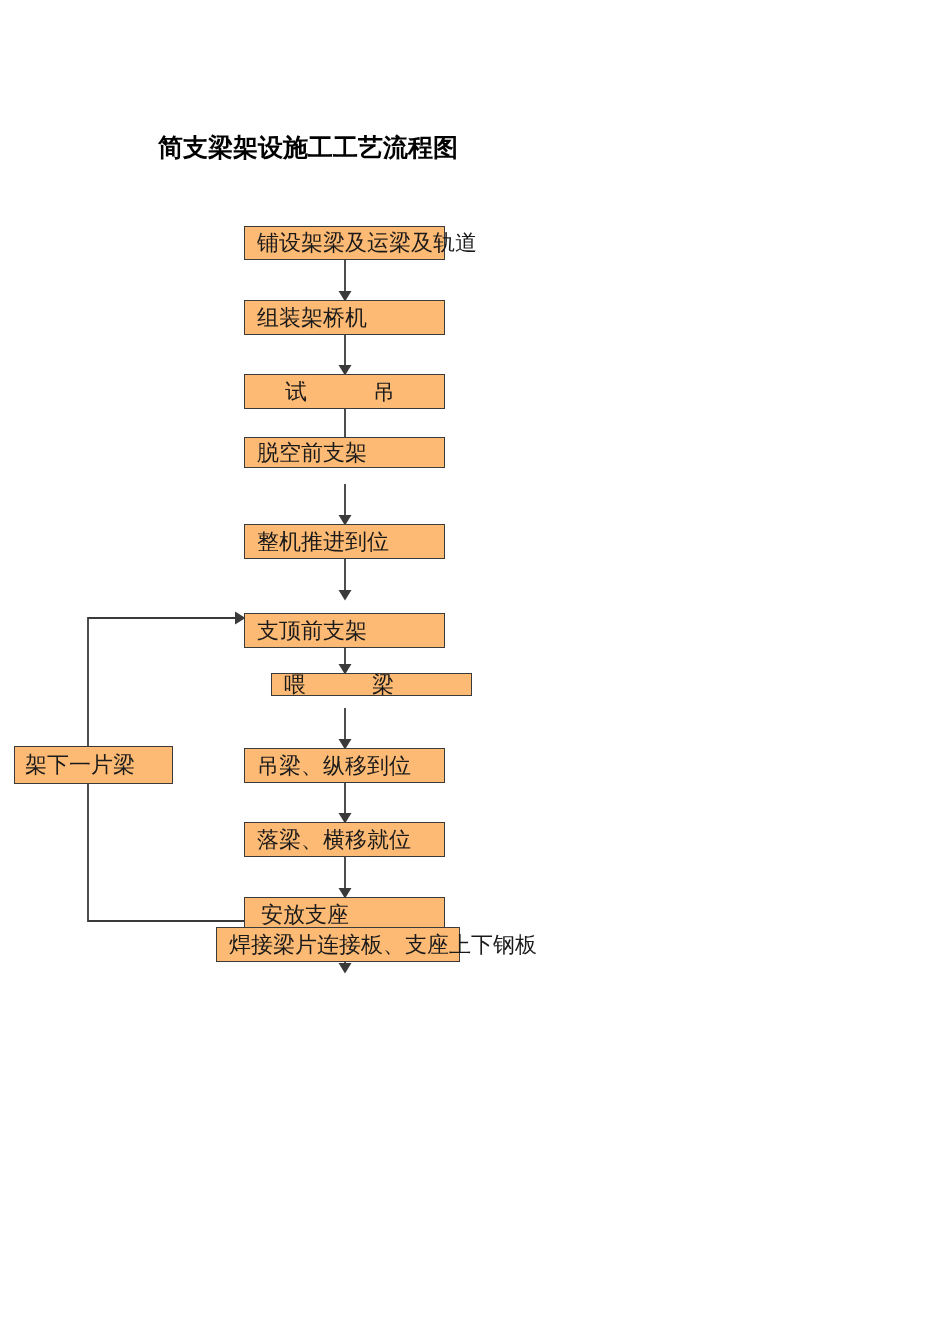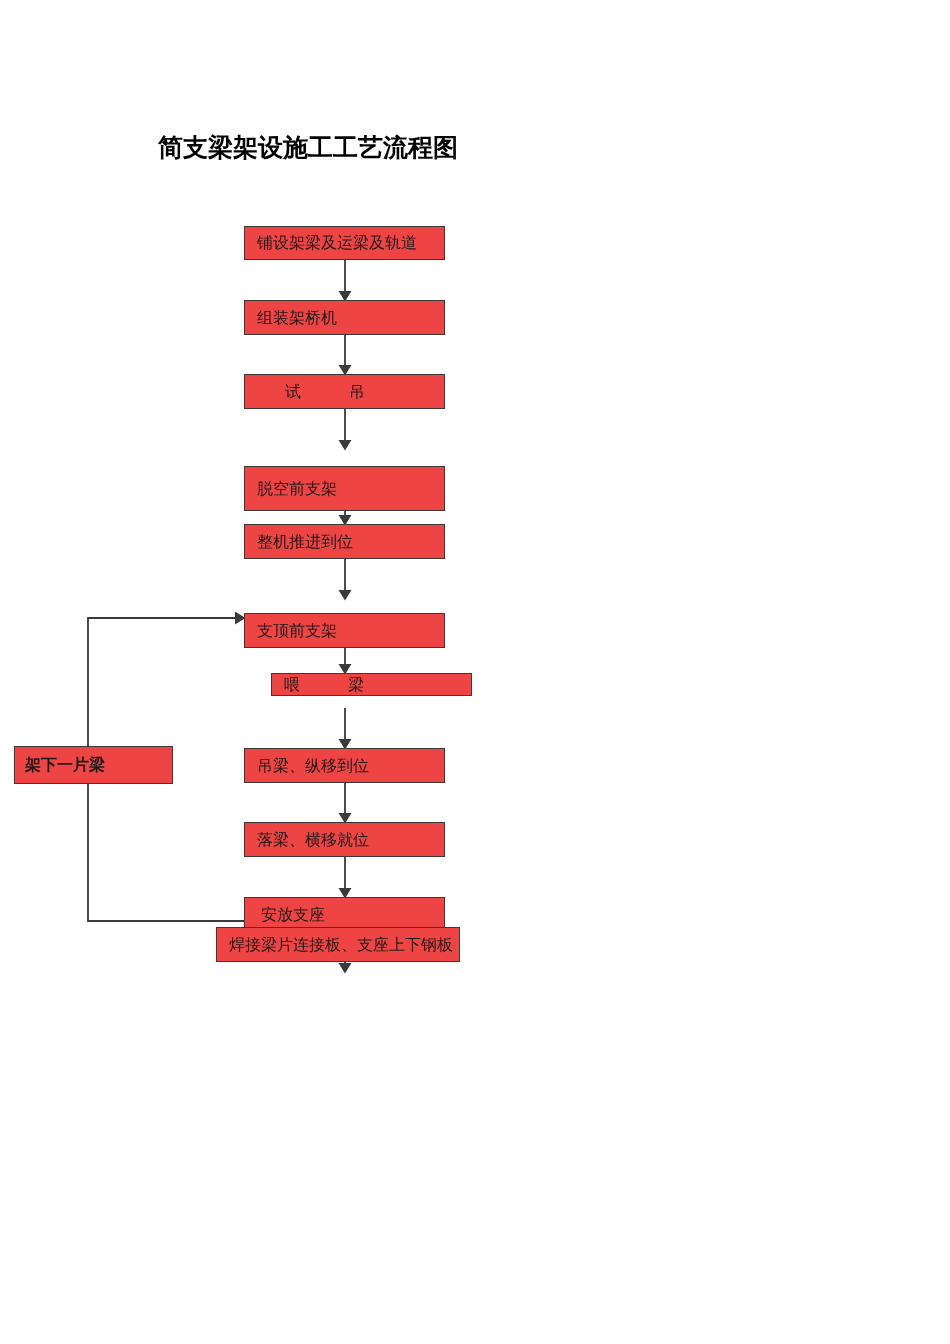--- a/index.html
+++ b/index.html
@@ -32,24 +32,24 @@
     font-weight: bold;
     color: #000000;
     letter-spacing: 0px;
     white-space: nowrap;
     margin-left: 18px;
   }
 
   .node {
     position: absolute;
     box-sizing: border-box;
-    background: #ef4444;
+    background: #fdba74;
     border: 1.6px solid #3a3a3a;
     font-family: "Liberation Serif", "DejaVu Serif", serif;
-    font-size: 16px;
+    font-size: 22px;
     color: #1a1a1a;
     display: flex;
     align-items: center;
     white-space: pre;
     padding-left: 12px;
     line-height: 1;
   }
 
   svg.connectors {
     position: absolute;
@@ -120,21 +120,21 @@
   </div>
 
   <div class="node" style="left:244px; top:300px; width:201px; height:35px;">
     <span>组装架桥机</span>
   </div>
 
   <div class="node" style="left:244px; top:374px; width:201px; height:35px;padding-left:40px;">
     <span>试　　　吊</span>
   </div>
 
-  <div class="node" style="left:244px; top:466px; width:201px; height:45px;">
+  <div class="node" style="left:244px; top:437px; width:201px; height:31px;">
     <span>脱空前支架</span>
   </div>
 
   <div class="node" style="left:244px; top:524px; width:201px; height:35px;">
     <span>整机推进到位</span>
   </div>
 
   <div class="node" style="left:244px; top:599px; width:201px; height:35px;margin-top:14px;">
     <span>支顶前支架</span>
   </div>
@@ -152,17 +152,17 @@
   </div>
 
   <div class="node" style="left:244px; top:897px; width:201px; height:35px;padding-left:16px;">
     <span>安放支座</span>
   </div>
 
   <div class="node" style="left:216px; top:927px; width:244px; height:35px;">
     <span>焊接梁片连接板、支座上下钢板</span>
   </div>
 
-  <div class="node" style="left:14px; top:746px; width:159px; height:38px; padding-left:10px;font-weight:bold;">
+  <div class="node" style="left:14px; top:746px; width:159px; height:38px; padding-left:10px;">
     <span>架下一片梁</span>
   </div>
 
 </div>
 
 </body></html>

